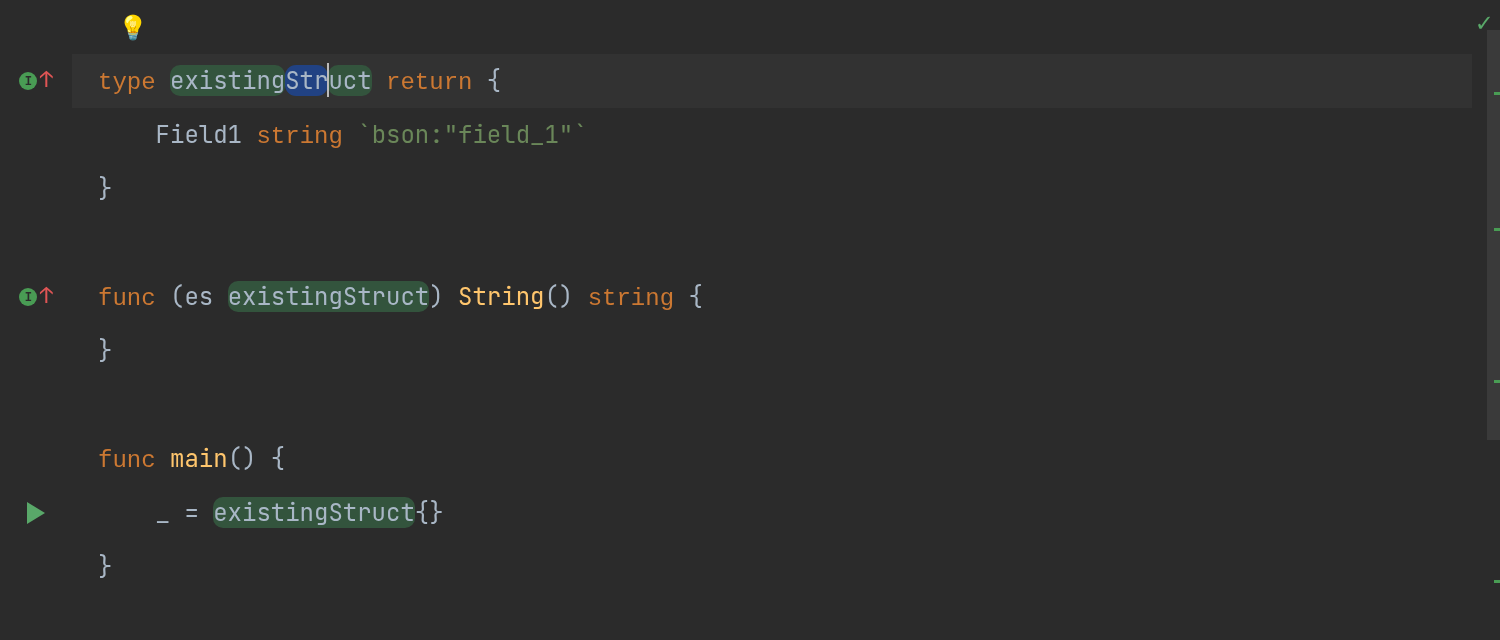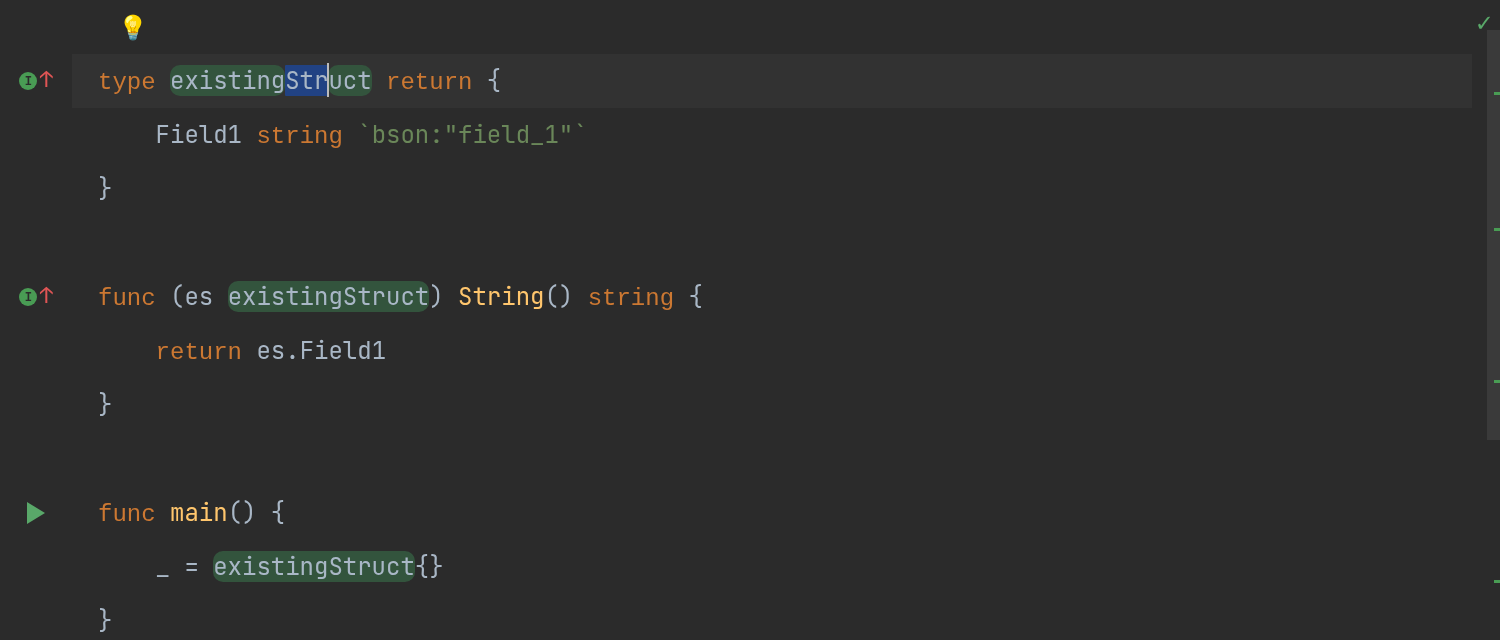--- a/index.html
+++ b/index.html
@@ -40,21 +40,21 @@
   .kw   { color: #cc7832; font-family: Liberation Mono, monospace; }   
   .id   { color: #a9b7c6; }   
   .name { color: #a9b7c6; }   
   .fn   { color: #ffc66d; }   
   .tag  { color: #6a8759; }   
   .punc { color: #a9b7c6; }
 
   
   .usage { background: #33543d; border-radius: 10px; }
   
-  .selection { background: #214283; border-radius: 1px; }
+  .selection { background: #214283; border-radius: 11px; }
 
   
   .caret {
     display: inline-block;
     width: 2px; height: 34px;
     background: #bbbbbb;
     vertical-align: middle;
     margin-left: -1px; margin-right: -1px;
     position: relative; top: -2px;
   }
@@ -161,21 +161,20 @@
     <div class="line current pad1"><span class="kw">type </span><span class="name usage">existing</span><span class="name selection">Str</span><span class="caret"></span><span class="name usage">uct</span><span class="kw"> return </span><span class="punc">{</span></div>
 
     <div class="line pad1"><span class="id">    </span><span class="name">Field1 </span><span class="kw">string </span><span class="tag">`bson:"field_1"`</span></div>
 
     <div class="line pad1"><span class="punc">}</span></div>
 
     <div class="line pad1"></div>
 
     <div class="line pad1"><span class="kw">func </span><span class="punc">(es </span><span class="name usage">existingStruct</span><span class="punc">) </span><span class="fn">String</span><span class="punc">() </span><span class="kw">string </span><span class="punc">{</span></div>
 
-    <div class="line pad1"><span class="id">    </span><span class="kw">return </span><span class="id">es.Field1</span></div>
 
     <div class="line pad1"><span class="punc">}</span></div>
 
     <div class="line pad1"></div>
 
     <div class="line pad1"><span class="kw">func </span><span class="fn">main</span><span class="punc">() {</span></div>
 
     <div class="line pad1"><span class="id">    </span><span class="id">_ = </span><span class="name usage">existingStruct</span><span class="punc">{}</span></div>
 
     <div class="line pad1"><span class="punc">}</span></div>

